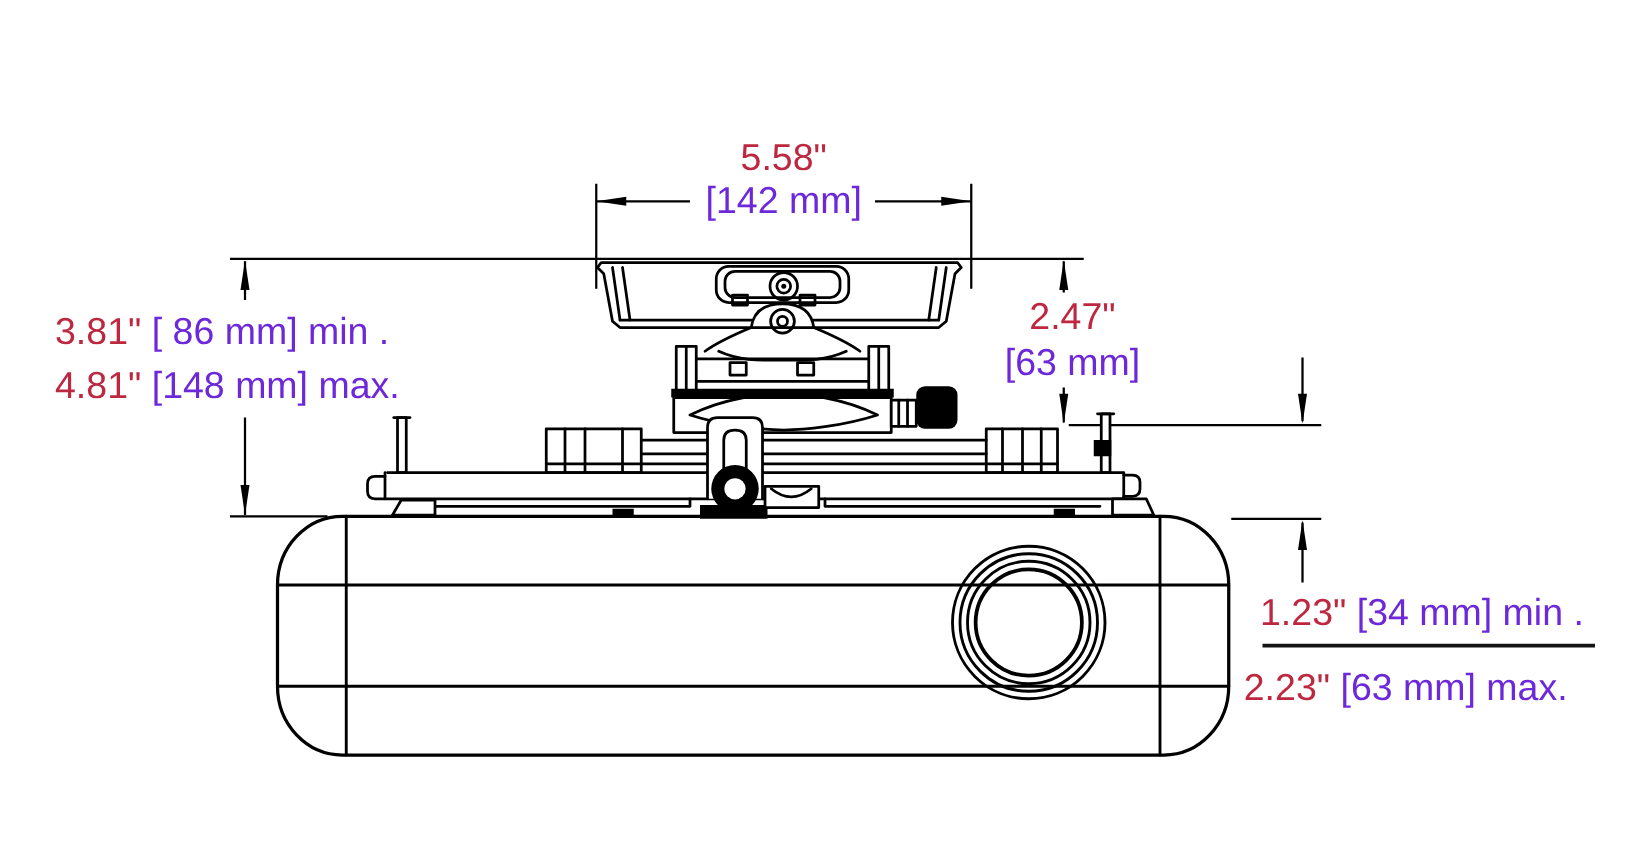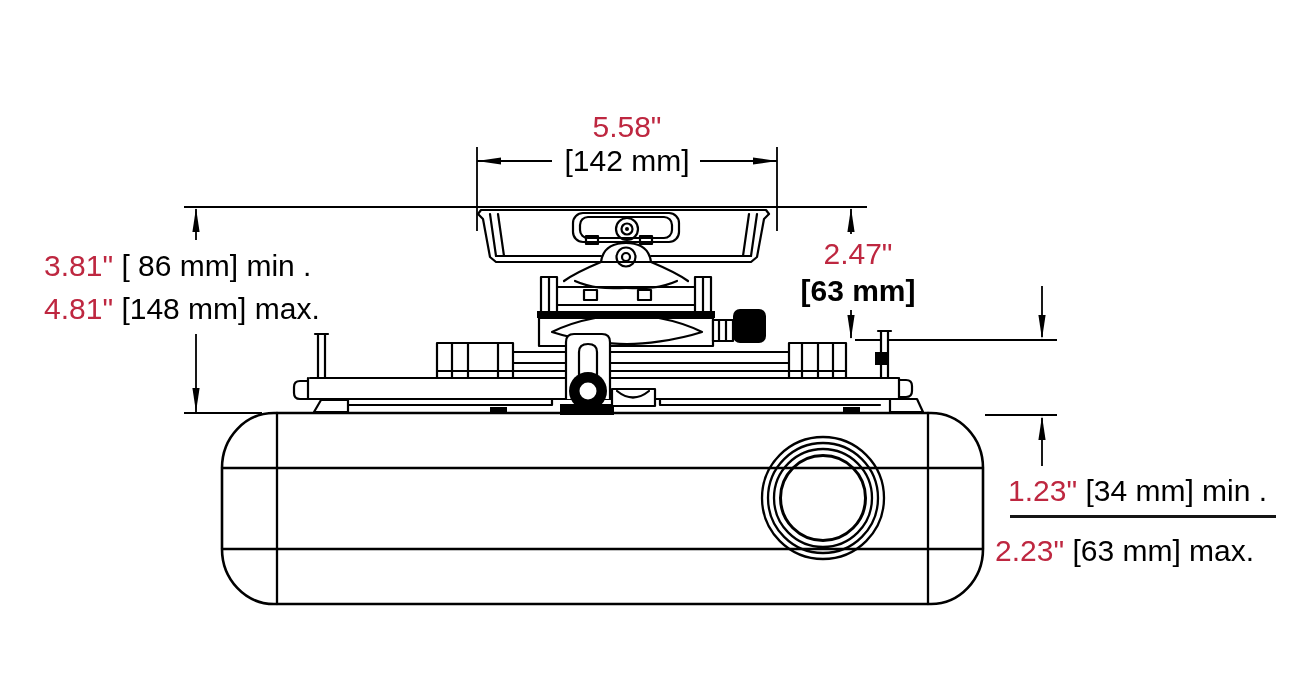--- a/index.html
+++ b/index.html
@@ -3,21 +3,21 @@
 <meta charset="utf-8">
 <style>
   html,body { margin:0; padding:0; background:#ffffff; }
   .stage {
     position:relative; width:1310px; height:682px; background:#ffffff;
     font-family:"Liberation Sans","DejaVu Sans",sans-serif; overflow:hidden;
   }
   .stage svg { position:absolute; left:0; top:0; }
   .label { position:absolute; font-size:30px; line-height:34px; color:#1d1d1f; }
   .label .in  { color:#be2740; }
-  .label .mm  { color:#000000; white-space:pre; }
+  .label .mm  { color:#6d28d9; white-space:pre; }
   .center { text-align:center; }
   .rule {
     position:absolute; background:#151515; height:3px;
   }
 </style>
 </head>
 <body>
 
 <div class="stage">
 
@@ -145,21 +145,21 @@
     <div>
       <span class="in">3.81"</span><span class="mm"> [ 86 mm] min .</span>
     </div>
     <div style="margin-top:9px;">
       <span class="in">4.81"</span><span class="mm"> [148 mm] max.</span>
     </div>
   </div>
 
   <div class="label center" style="left:798px; top:238px; width:120px; line-height:32px;">
     <div><span class="in">2.47"</span></div>
-    <div style="margin-top:5px;font-weight:bold;"><span class="mm">[63 mm]</span></div>
+    <div style="margin-top:5px;"><span class="mm">[63 mm]</span></div>
   </div>
 
   <div class="label" style="left:1008px; top:474px;">
     <span class="in">1.23"</span><span class="mm"> [34 mm] min .</span>
   </div>
 
   <div class="rule" style="left:1010px; top:515px; width:266px;"></div>
 
   <div class="label" style="left:995px; top:534px;">
     <span class="in">2.23"</span><span class="mm"> [63 mm] max.</span>

